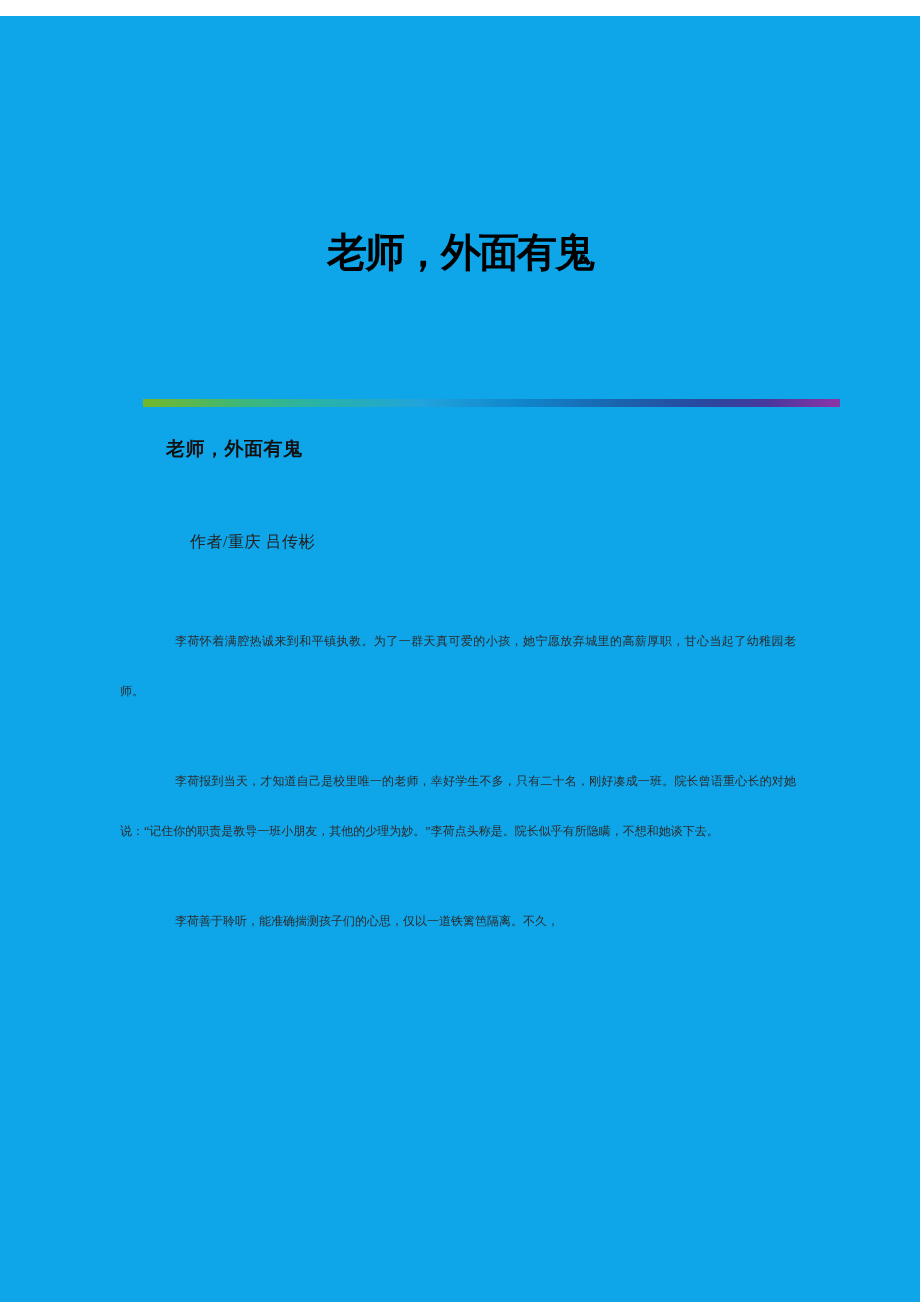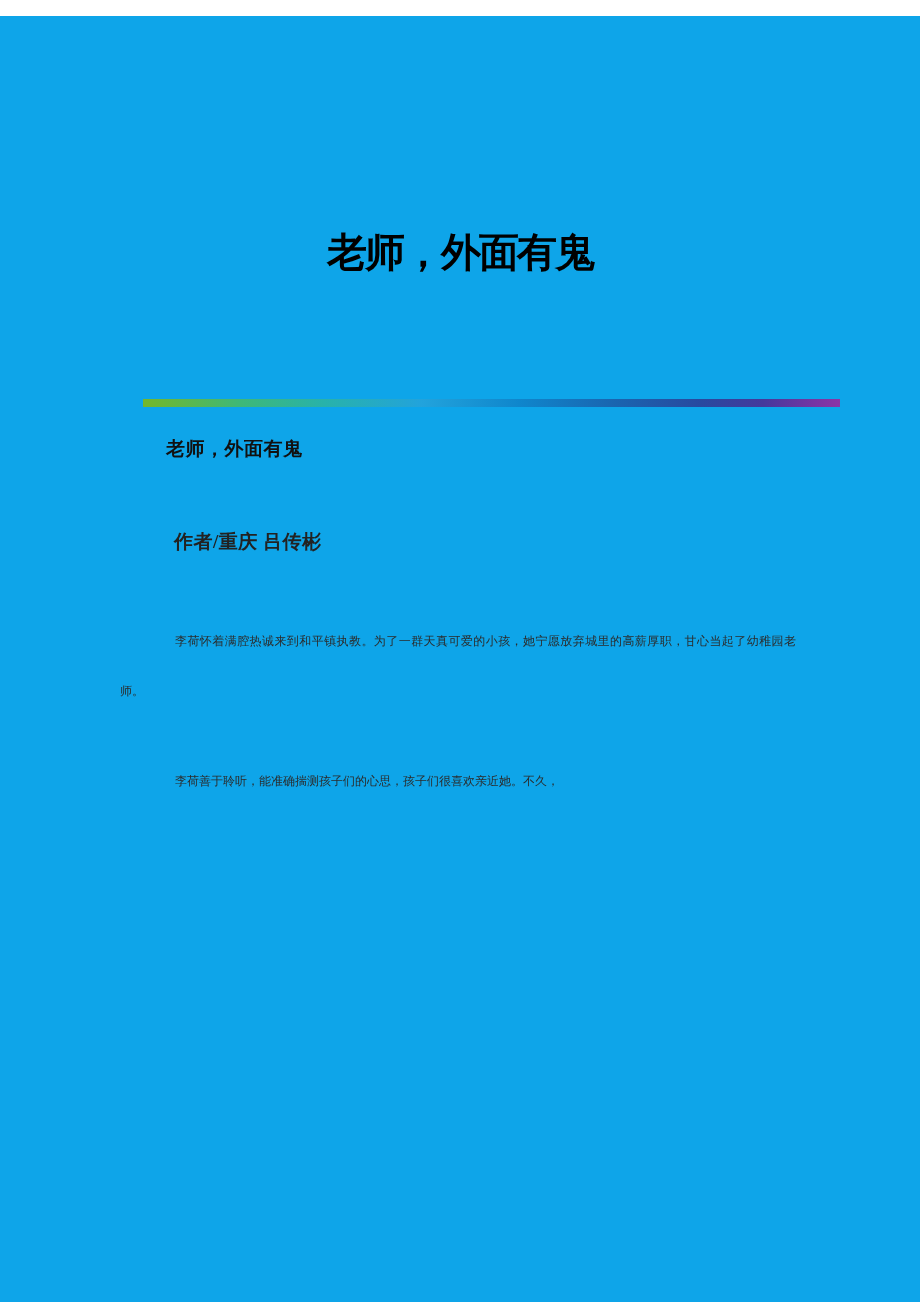--- a/index.html
+++ b/index.html
@@ -44,24 +44,24 @@
     left: 166px;
     font-size: 19px;
     line-height: 28px;
     font-weight: 700;
     letter-spacing: 0.5px;
     color: #111111;
   }
   .byline {
     position: absolute;
     top: 512px;
-    left: 174px;
-    font-size: 19px;
+    left: 190px;
+    font-size: 16px;
     line-height: 28px;
-    font-weight: 700;
+    font-weight: 400;
     letter-spacing: 0.5px;
     color: #222222;
   }
   .body-text {
     position: absolute;
     top: 600px;
     left: 120px;
     width: 676px;
   }
   .body-text p {
@@ -82,16 +82,17 @@
   <h1 class="doc-title">老师，外面有鬼</h1>
 
   <div class="divider" style="background: linear-gradient(90deg, rgb(116, 183, 42) 0%, rgb(62, 184, 120) 14%, rgb(40, 178, 170) 26%, rgb(34, 163, 220) 40%, rgb(15, 134, 204) 54%, rgb(26, 100, 175) 68%, rgb(40, 73, 159) 80%, rgb(69, 56, 156) 89%, rgb(141, 52, 167) 100%);"></div>
 
   <div class="subtitle">老师，外面有鬼</div>
 
   <div class="byline">作者/重庆 吕传彬</div>
 
   <div class="body-text">
       <p>李荷怀着满腔热诚来到和平镇执教。为了一群天真可爱的小孩，她宁愿放弃城里的高薪厚职，甘心当起了幼稚园老师。</p>
-      <p>李荷善于聆听，能准确揣测孩子们的心思，孩子们很喜欢亲近她。不久，</p>
+      <p>李荷报到当天，才知道自己是校里唯一的老师，幸好学生不多，只有二十名，刚好凑成一班。院长曾语重心长的对她说：“记住你的职责是教导一班小朋友，其他的少理为妙。”李荷点头称是。院长似乎有所隐瞒，不想和她谈下去。</p>
+      <p>李荷善于聆听，能准确揣测孩子们的心思，仅以一道铁篱笆隔离。不久，</p>
     </div>
 
 </div>
 
 </body></html>

